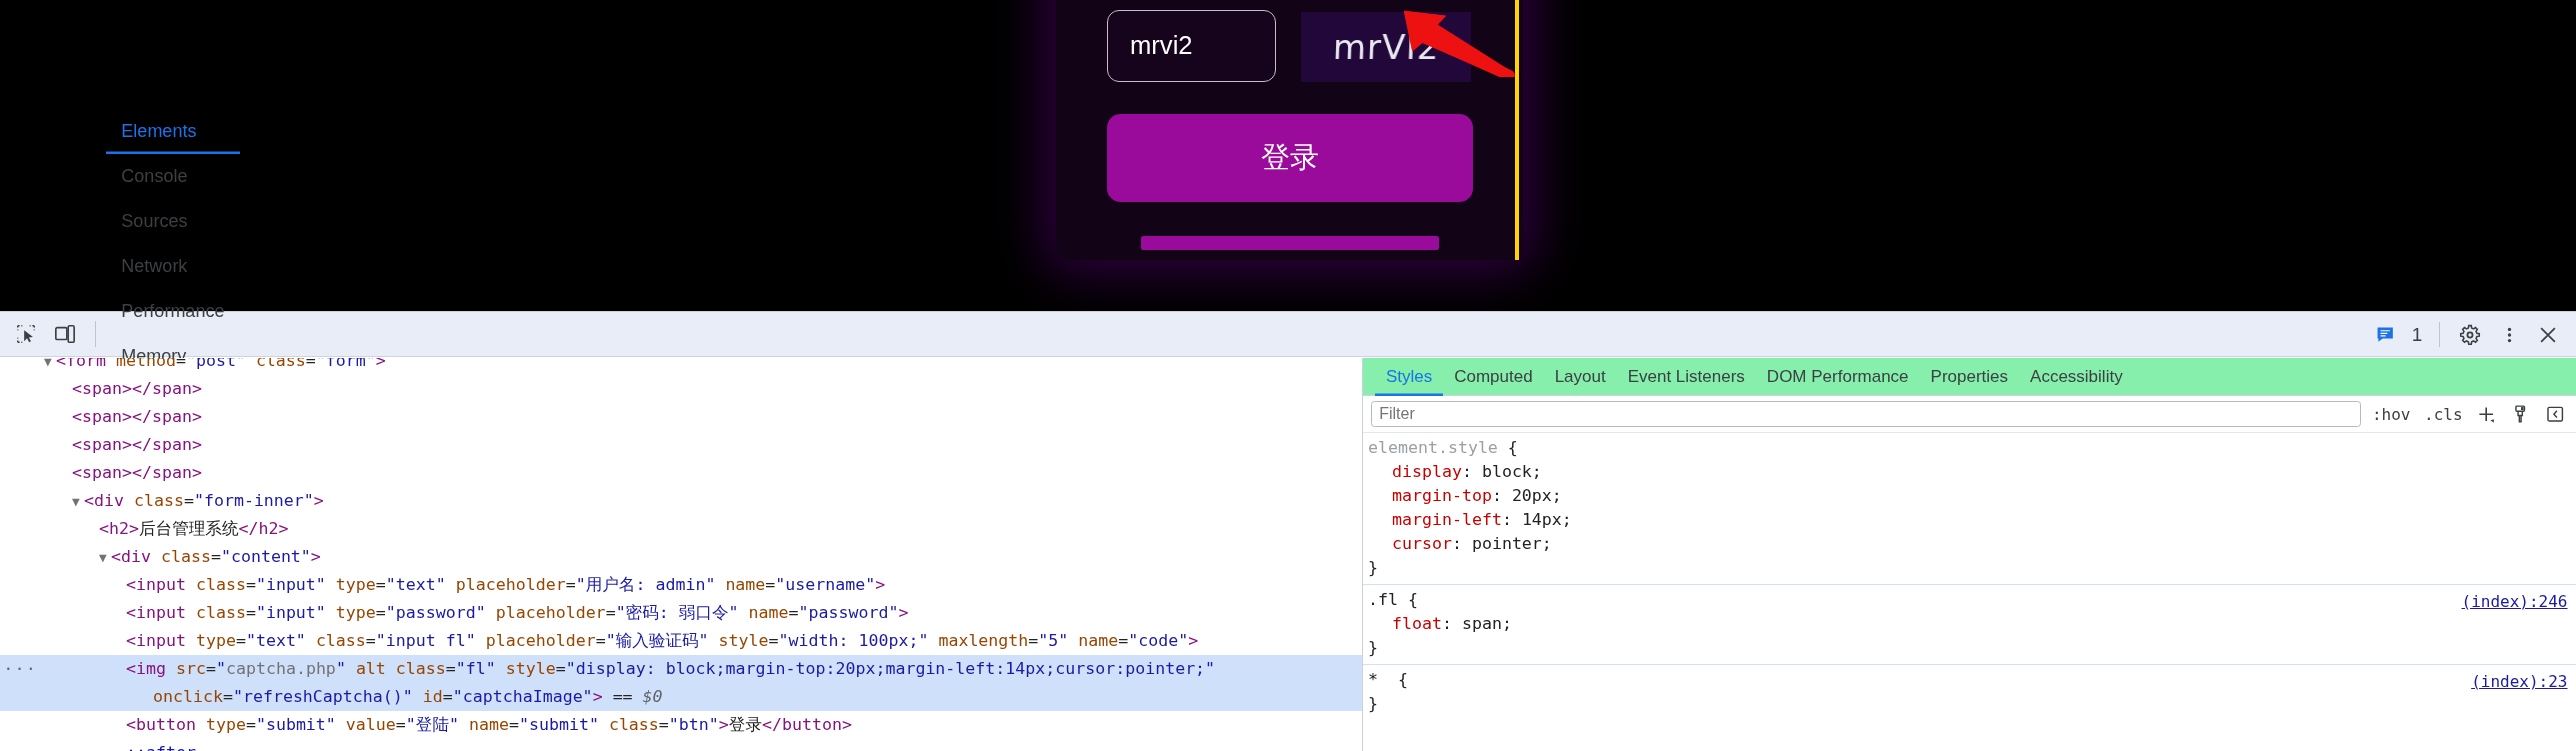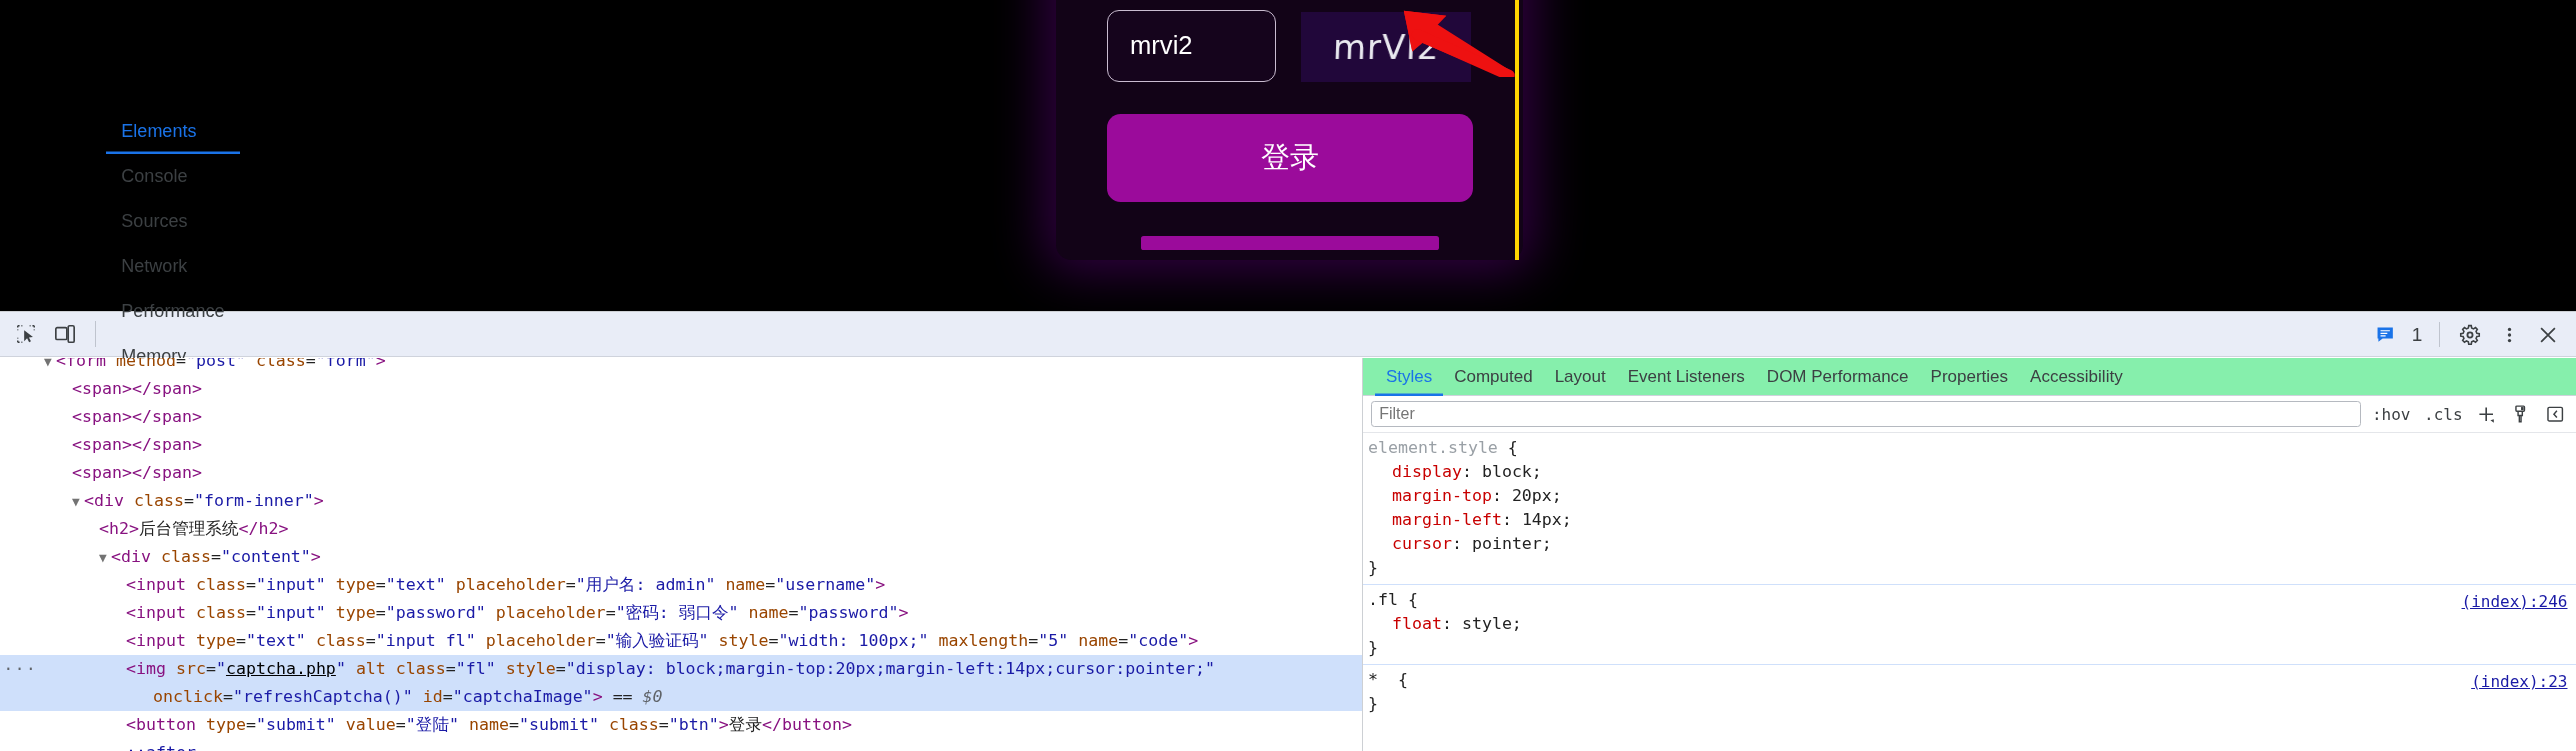--- a/index.html
+++ b/index.html
@@ -137,21 +137,21 @@
     line-height: 28px;
     white-space: pre;
   }
   .dom-line { position: relative; height: 28px; padding-left: 0; }
   .dom-line.sel { background: #cfe0fb; }
   .tag { color: #881280; }
   .attr { color: #994500; }
   .val { color: #1a1aa6; }
   .punc { color: #881280; }
   .txt { color: #222222; }
-  .link { color: #000000; text-decoration: underline; }
+  .link { color: #737373; }
   .eq { color: #222222; }
   .dollar { color: #5f6368; font-style: italic; }
   .pseudo { color: #1a1aa6; }
   .arrow-toggle {
     color: #737373; font-size: 12.8px; display: inline-block; width: 12px;
   }
   .ellipsis-gutter {
     position: absolute; left: 3.4px; top: 0;
     color: #5f6368; font-size: 16px; letter-spacing: 1.7px;
   }
@@ -343,19 +343,19 @@
         </div>
         <div class="sm-icon-btn">
           <svg width="20.4" height="20.4" viewBox="0 0 24 24">
             <rect x="3.5" y="4" width="17" height="16" rx="1.6" fill="none" stroke="#3c4043" stroke-width="1.7"></rect>
             <path d="M14 8 L10.5 12 L14 16" fill="none" stroke="#3c4043" stroke-width="1.7"></path>
           </svg>
         </div>
       </div>
       <div id="rules-container">
           <div class="rule-block"><div><span class="sel-gray">element.style</span><span class="brace"> {</span></div><div><span class="prop">display</span><span class="pval">: </span><span class="pval">block;</span></div><div><span class="prop">margin-top</span><span class="pval">: </span><span class="pval">20px;</span></div><div><span class="prop">margin-left</span><span class="pval">: </span><span class="pval">14px;</span></div><div><span class="prop">cursor</span><span class="pval">: </span><span class="pval">pointer;</span></div><div class="brace">}</div></div>
-          <div class="rule-block rule-sep"><span class="origin">(index):246</span><div><span class="sel-dark">.fl</span><span class="brace"> {</span></div><div><span class="prop">float</span><span class="pval">: </span><span class="pval">style;</span></div><div class="brace">}</div></div>
+          <div class="rule-block rule-sep"><span class="origin">(index):246</span><div><span class="sel-dark">.fl</span><span class="brace"> {</span></div><div><span class="prop">float</span><span class="pval">: </span><span class="pval">span;</span></div><div class="brace">}</div></div>
           <div class="rule-block rule-sep"><span class="origin">(index):23</span><div><span class="sel-dark">* </span><span class="brace"> {</span></div><div class="brace">}</div></div>
         </div>
     </div>
   </div>
 </div>
 
 
 </body></html>

